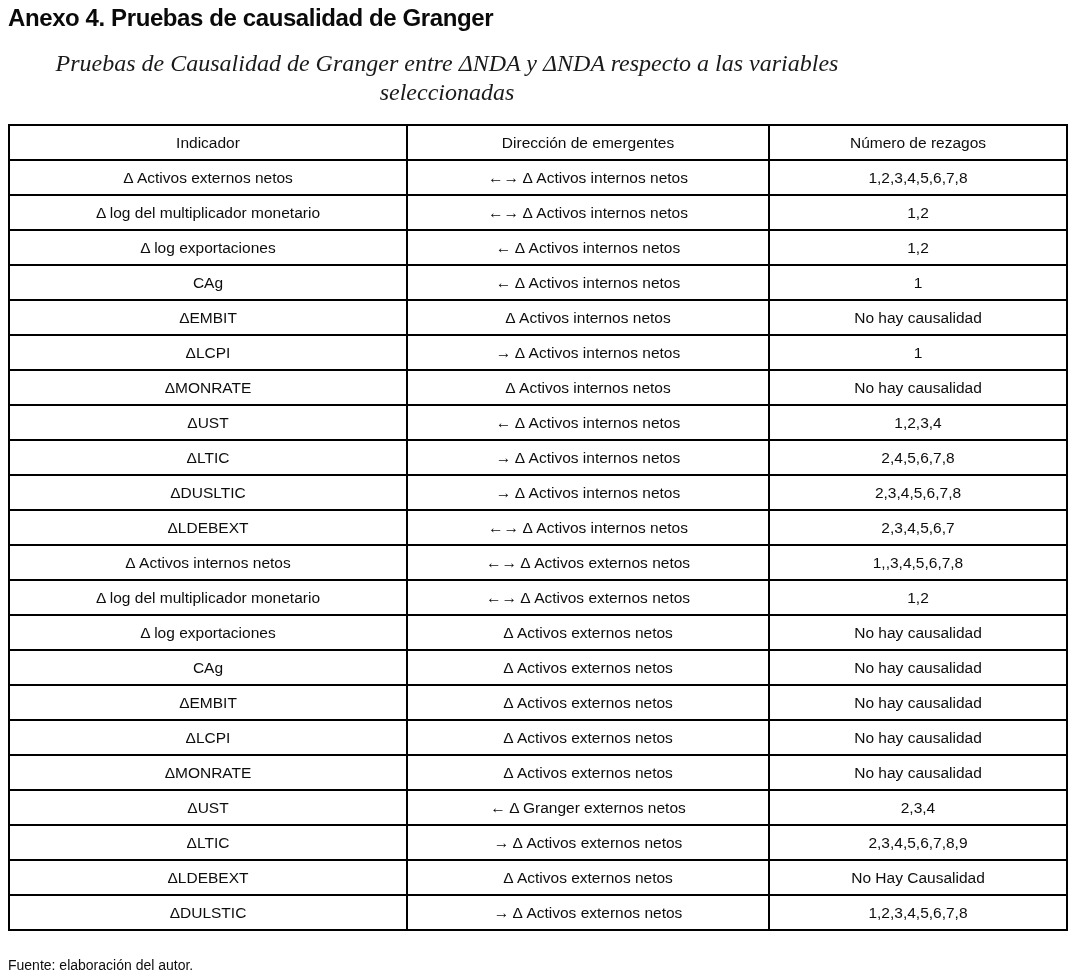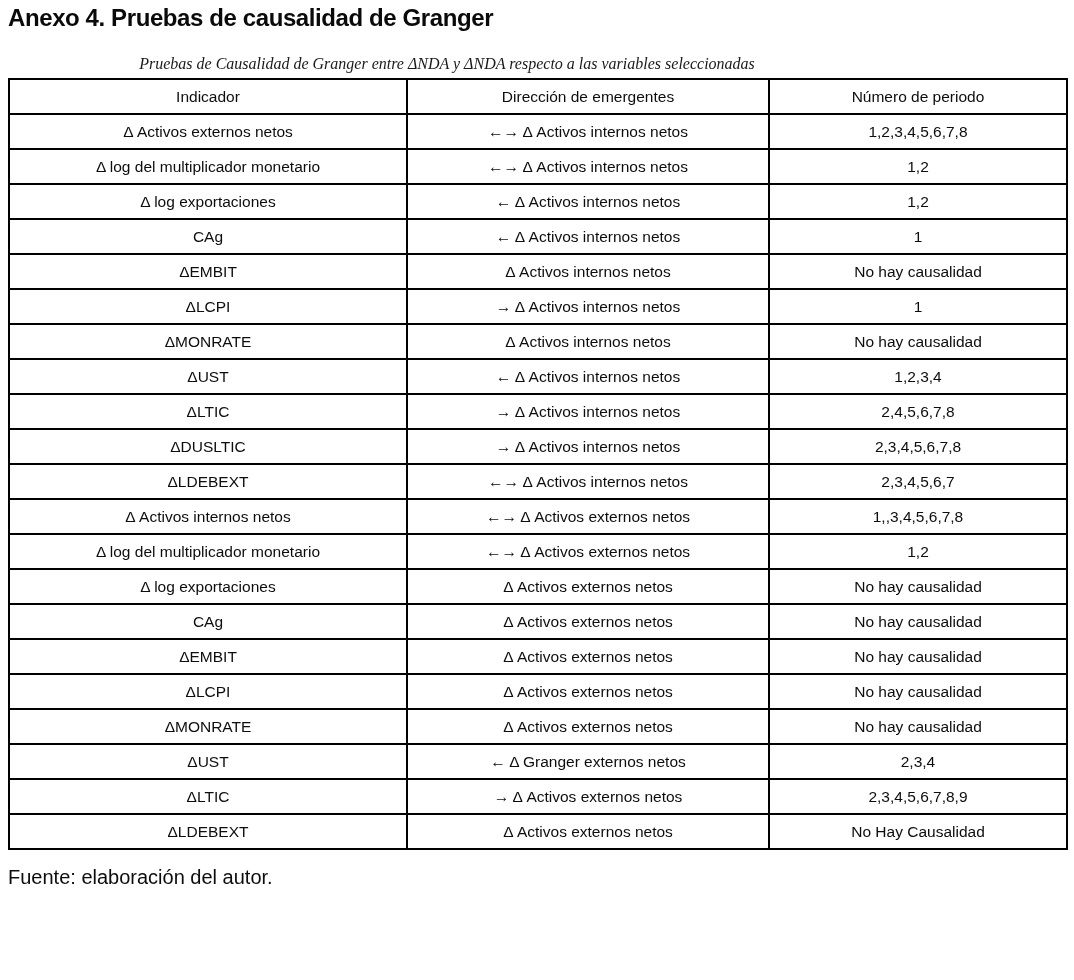--- a/index.html
+++ b/index.html
@@ -28,25 +28,26 @@
     font-weight: 700;
     letter-spacing: -0.4px;
     color: #0a0a0a;
     font-family: "Liberation Sans", sans-serif;
   }
   .table-caption {
     margin-top: 17px;
     text-align: center;
     font-family: "Liberation Serif", serif;
     font-style: italic;
-    font-size: 16px;
+    font-size: 24px;
     line-height: 29px;
     color: #1a1a1a;
   }
   table.granger {
+    margin-top: 17px;
     border-collapse: collapse;
     table-layout: fixed;
     width: 1058px;
   }
   table.granger th,
   table.granger td {
     border: 2px solid #000000;
     text-align: center;
     vertical-align: middle;
     font-weight: 400;
@@ -54,22 +55,22 @@
     padding: 0 4px;
     height: 33px;
     overflow: hidden;
     white-space: nowrap;
     color: #0d0d0d;
   }
   col.c-indicador { width: 398px; }
   col.c-direccion { width: 362px; }
   col.c-rezagos   { width: 298px; }
   .source-note {
-    margin-top: 16px;
-    font-size: 20px;
+    margin-top: 26px;
+    font-size: 14px;
     color: #0d0d0d;
   }
 </style>
 </head>
 <body>
 
 <div class="page">
 
   <h1 class="doc-title">Anexo 4. Pruebas de causalidad de Granger</h1>
 
@@ -80,21 +81,21 @@
   <table class="granger">
     <colgroup>
       <col class="c-indicador">
       <col class="c-direccion">
       <col class="c-rezagos">
     </colgroup>
     <thead>
       <tr>
         <th>Indicador</th>
         <th>Dirección de emergentes</th>
-        <th>Número de periodo</th>
+        <th>Número de rezagos</th>
       </tr>
     </thead>
     <tbody>
         <tr>
           <td>Δ Activos externos netos</td>
           <td>←→ Δ Activos internos netos</td>
           <td>1,2,3,4,5,6,7,8</td>
         </tr>
         <tr>
           <td>Δ log del multiplicador monetario</td>
@@ -189,18 +190,23 @@
         <tr>
           <td>ΔLTIC</td>
           <td>→ Δ Activos externos netos</td>
           <td>2,3,4,5,6,7,8,9</td>
         </tr>
         <tr>
           <td>ΔLDEBEXT</td>
           <td>Δ Activos externos netos</td>
           <td>No Hay Causalidad</td>
         </tr>
+        <tr>
+          <td>ΔDULSTIC</td>
+          <td>→ Δ Activos externos netos</td>
+          <td>1,2,3,4,5,6,7,8</td>
+        </tr>
       </tbody>
   </table>
 
   <div class="source-note">Fuente: elaboración del autor.</div>
 
 </div>
 
 </body></html>

